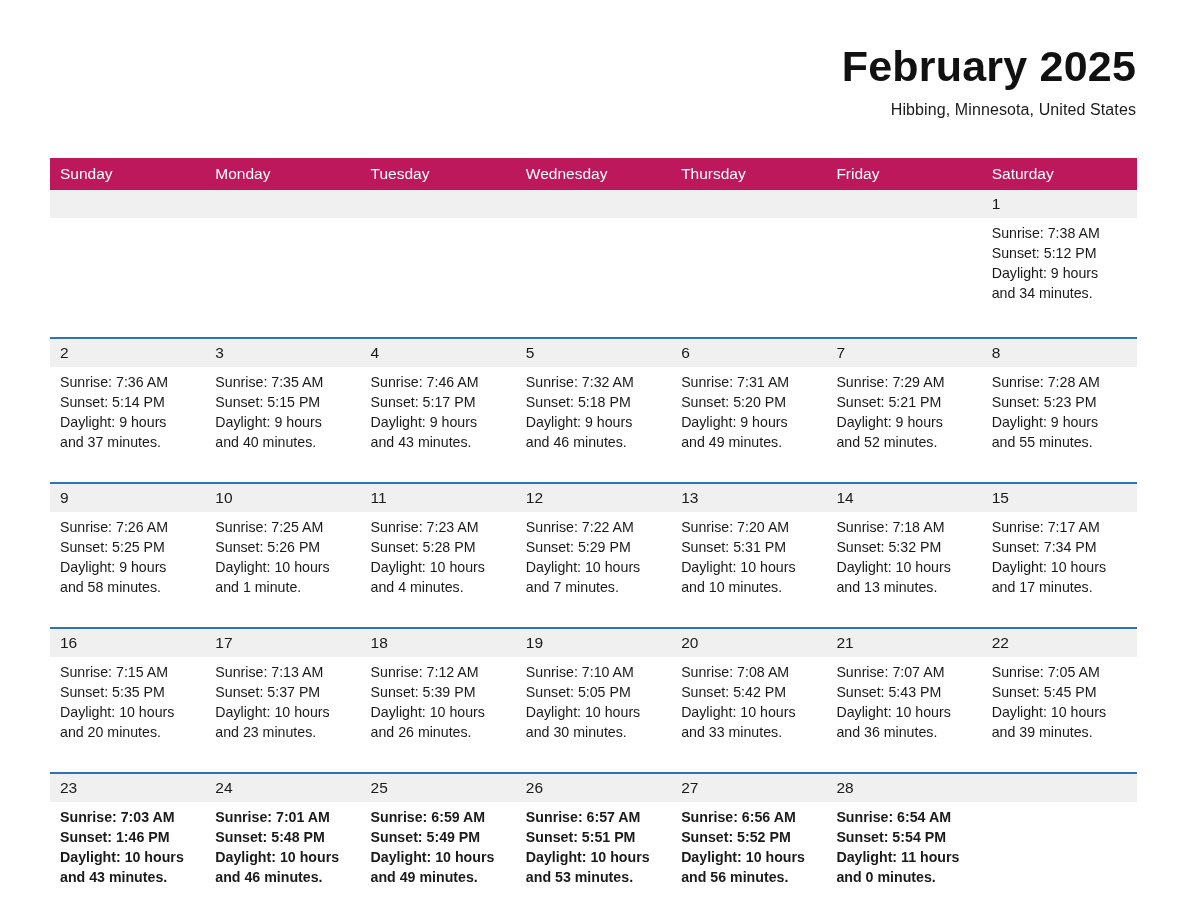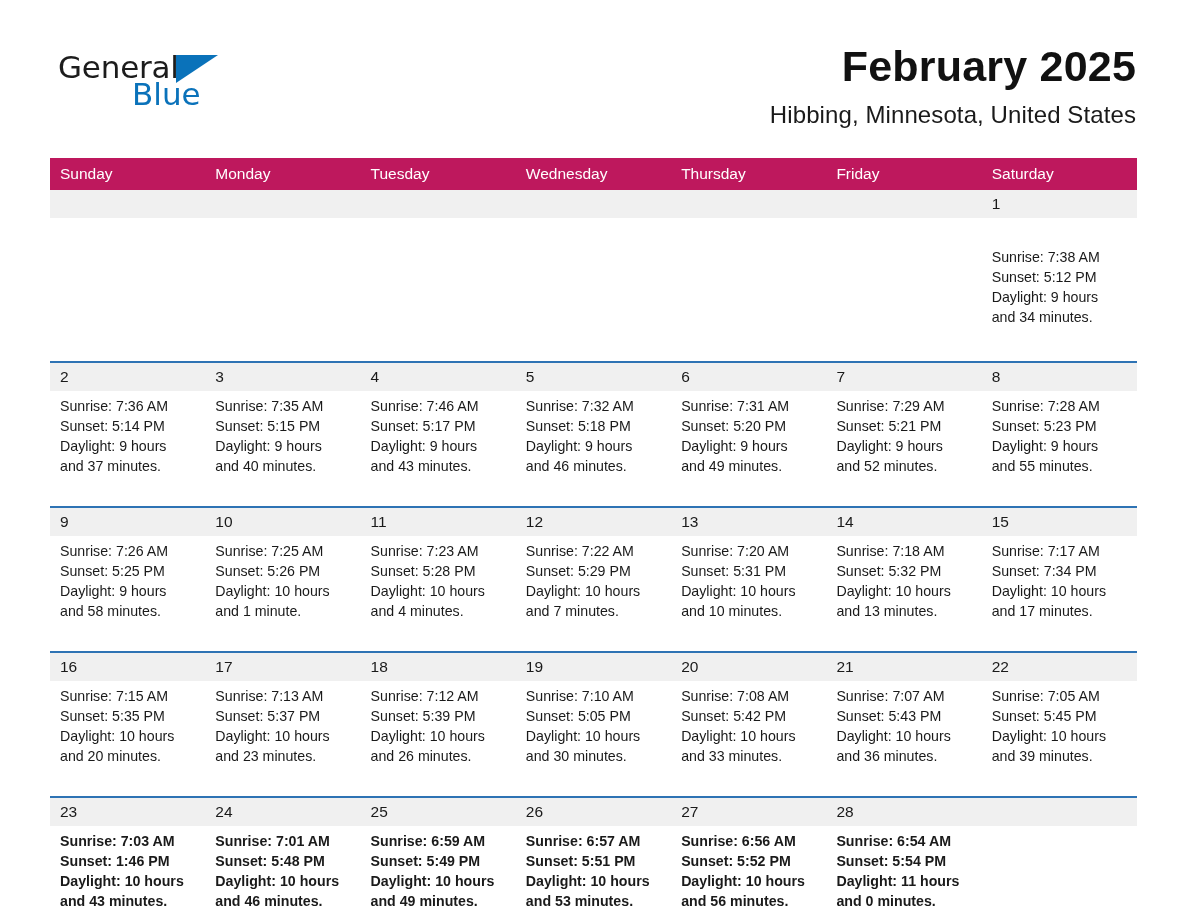--- a/index.html
+++ b/index.html
@@ -71,21 +71,21 @@
   }
   .month-title {
     font-size: 43px;
     font-weight: bold;
     line-height: 1.05;
     color: #111111;
     margin: 0;
     letter-spacing: 0.2px;
   }
   .location-title {
-    font-size: 24px;
+    font-size: 16px;
     font-weight: normal;
     color: #1a1a1a;
     margin: 12px 0 0 0;
     letter-spacing: 0.1px;
   }
 
   
   .calendar {
     position: absolute;
     left: 50px;
@@ -128,35 +128,31 @@
   }
   .details {
     padding: 5px 8px 10px 10px;
     font-size: 14.2px;
     line-height: 20px;
     color: #1a1a1a;
   }
   .details div {
     white-space: nowrap;
   }
-  .row-week-1 td .details { min-height: 104px; margin-top: 24px; }
+  .row-week-1 td .details { min-height: 104px; }
   .row-week td .details { min-height: 100px; }
   .row-last td .details { min-height: 96px; font-weight: bold; }
 </style>
 </head>
 <body>
 
 <div class="page">
 
   <div class="header">
 
-    <div class="logo">
-      <span class="logo-general">General</span><span class="logo-triangle"></span>
-      <span class="logo-blue">Blue</span>
-    </div>
 
     <div class="title-block">
       <h1 class="month-title">February 2025</h1>
       <h2 class="location-title">Hibbing, Minnesota, United States</h2>
     </div>
 
   </div>
 
   <table class="calendar">
     <thead>

